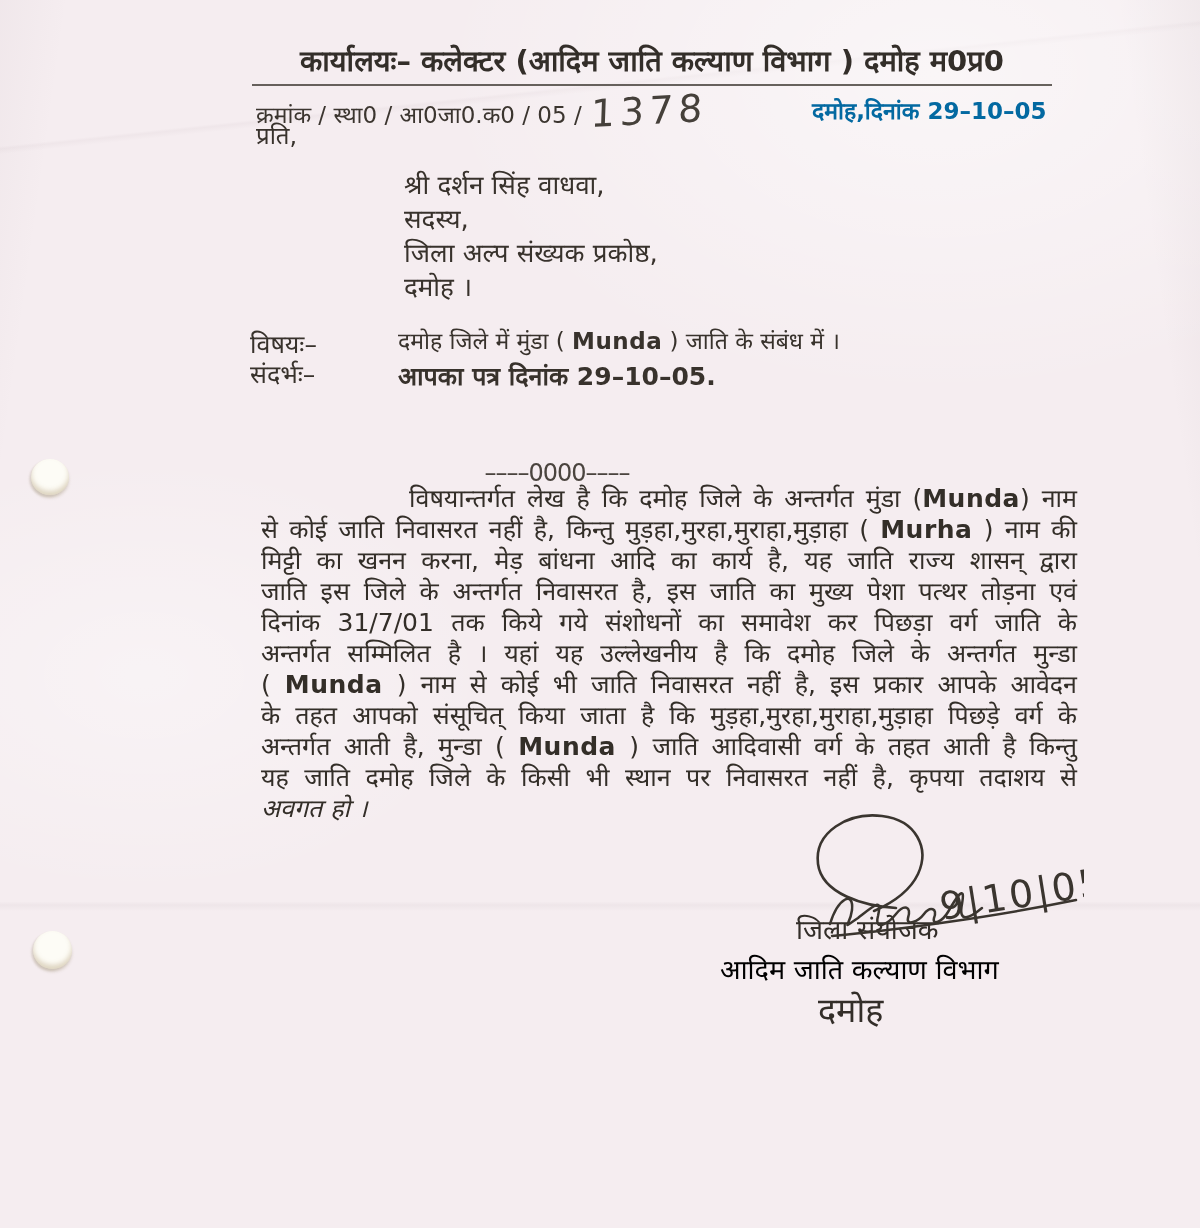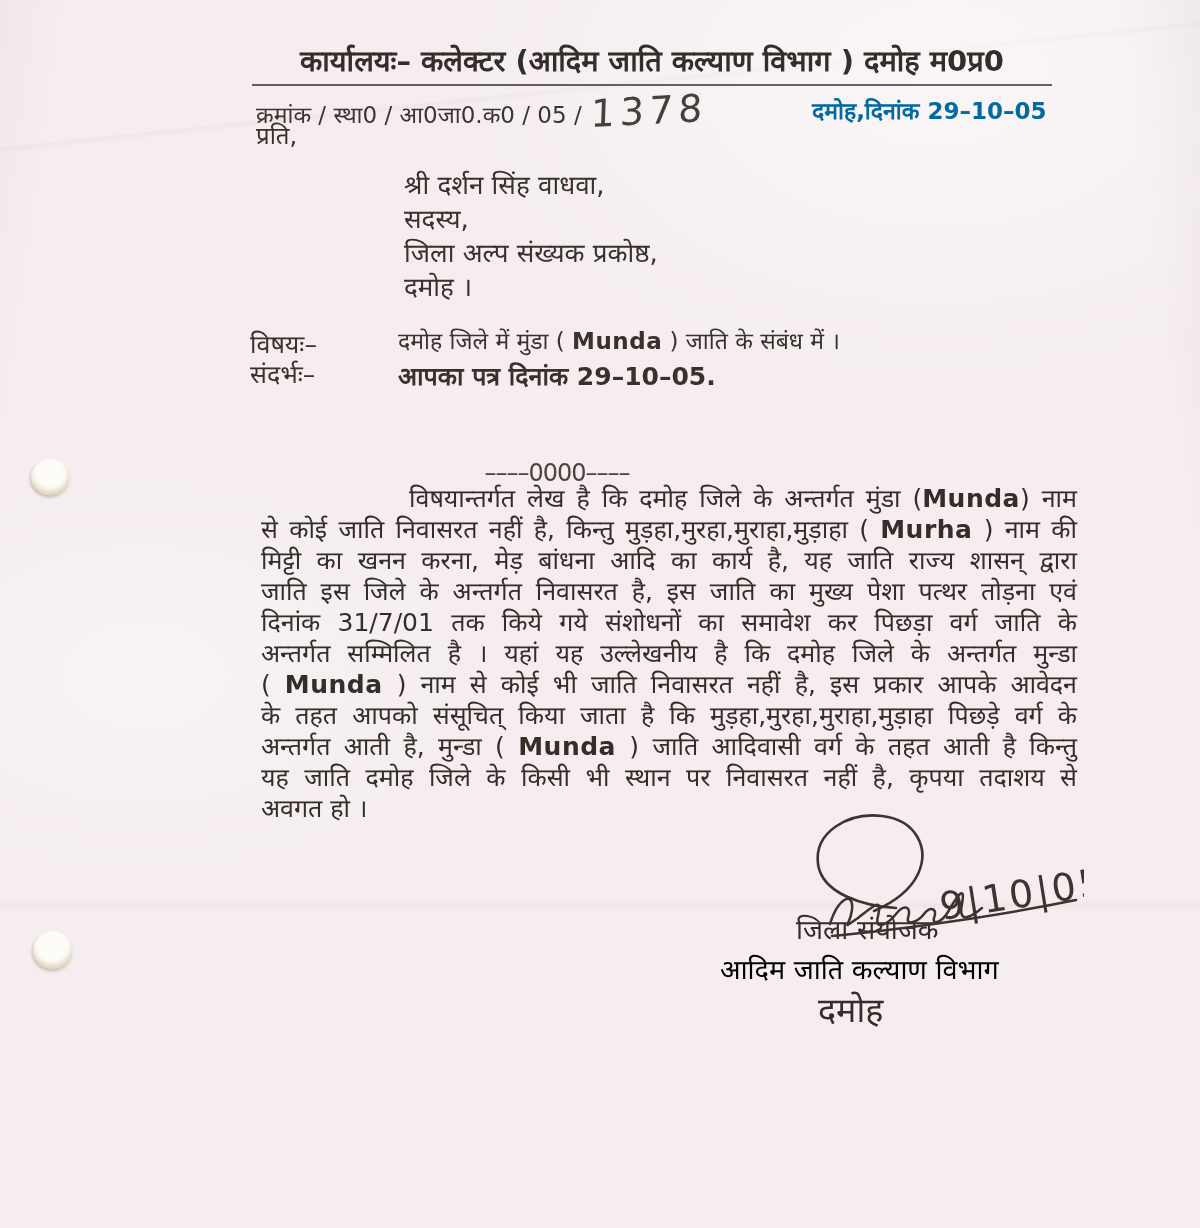--- a/index.html
+++ b/index.html
@@ -52,21 +52,21 @@
   .reference-text{left:398px;top:358px;font-size:25px;white-space:nowrap;font-weight:bold;}
 
   .separator{left:452px;top:416px;width:210px;text-align:center;font-size:24px;letter-spacing:-1px;color:#4a443e;margin-top:43px;}
 
   .body-block{left:243px;top:483px;width:816px;font-size:25px;color:#332e28;margin-left:18px;}
   .body-block .line{
     line-height:31px;height:31px;white-space:nowrap;
     text-align:justify;text-align-last:justify;
   }
   .body-block .line.first{text-indent:148px;}
-  .body-block .line.last{text-align:left;text-align-last:left;}
+  .body-block .line.last{text-align:left;text-align-last:left;font-style:italic;}
 
   b{font-weight:bold;letter-spacing:.5px;}
 
   .sig-svg{left:778px;top:808px;width:306px;height:136px;z-index:3;pointer-events:none;}
   .designation{left:796px;top:910px;font-size:27px;color:#332e29;z-index:1;}
   .department{left:720px;top:950px;font-size:27px;color:#000000;}
   .sig-place{left:818px;top:986px;font-size:34px;color:#332e29;}
 </style>
 </head>
 <body>

